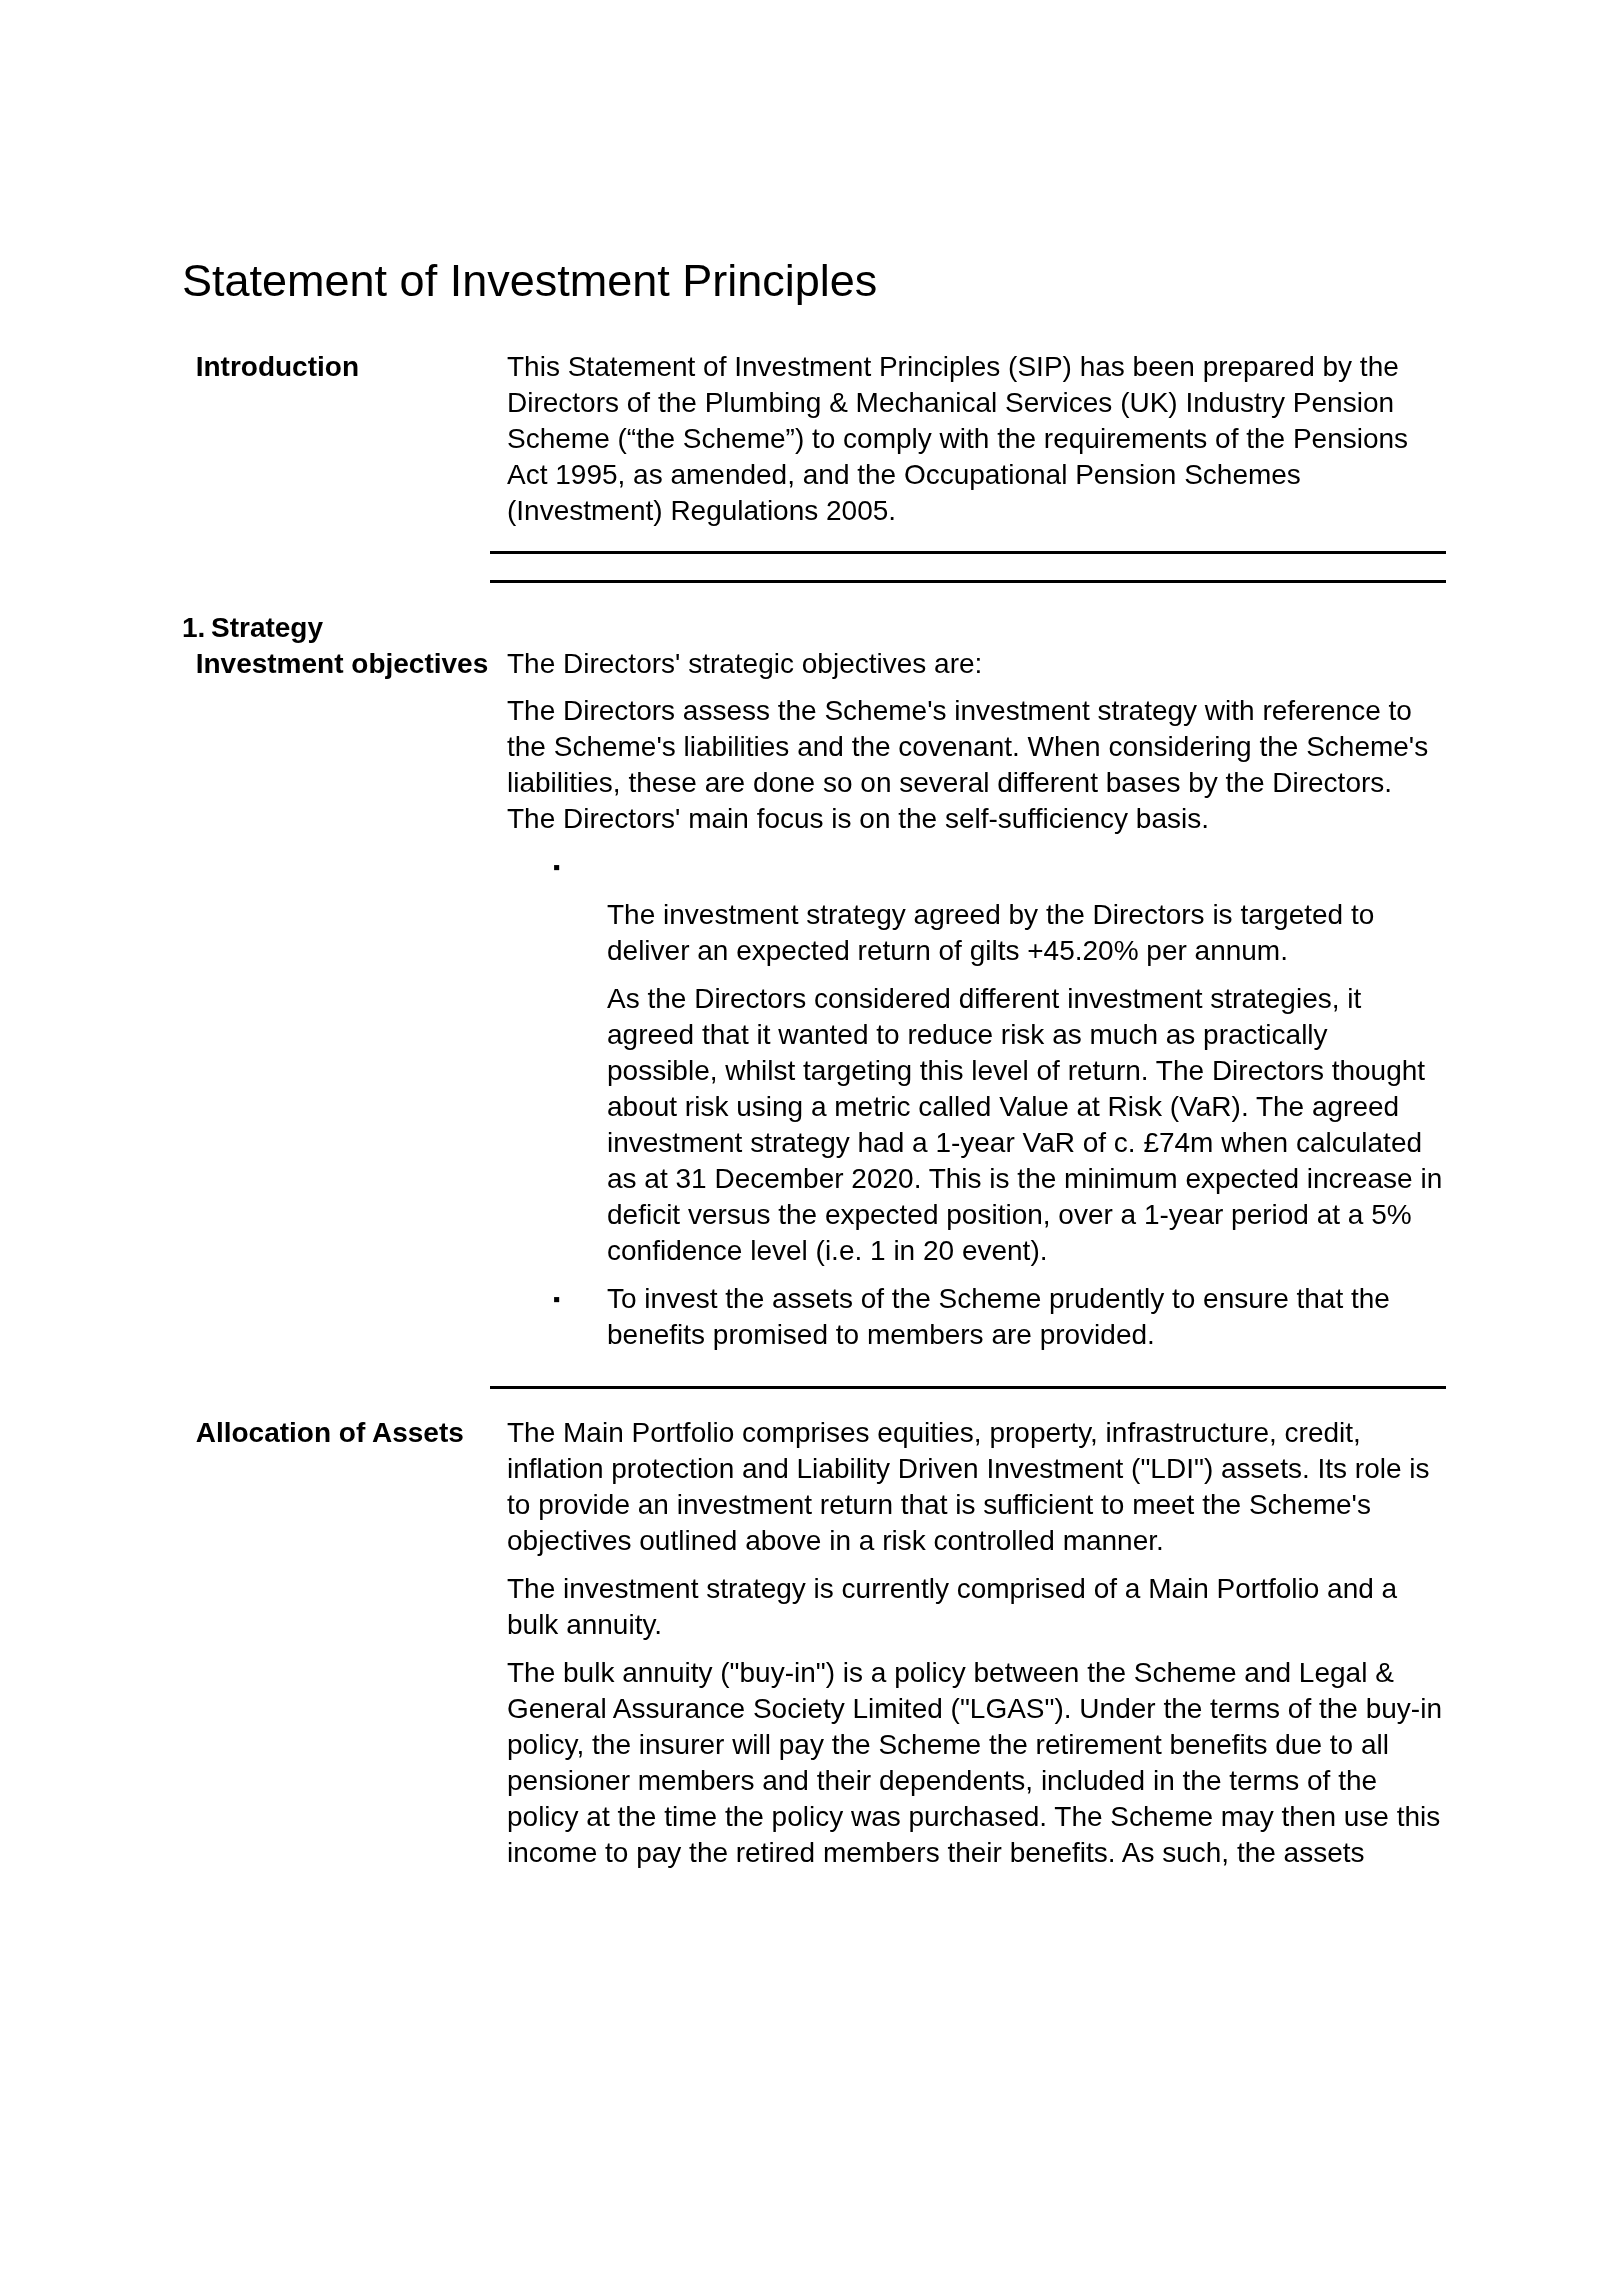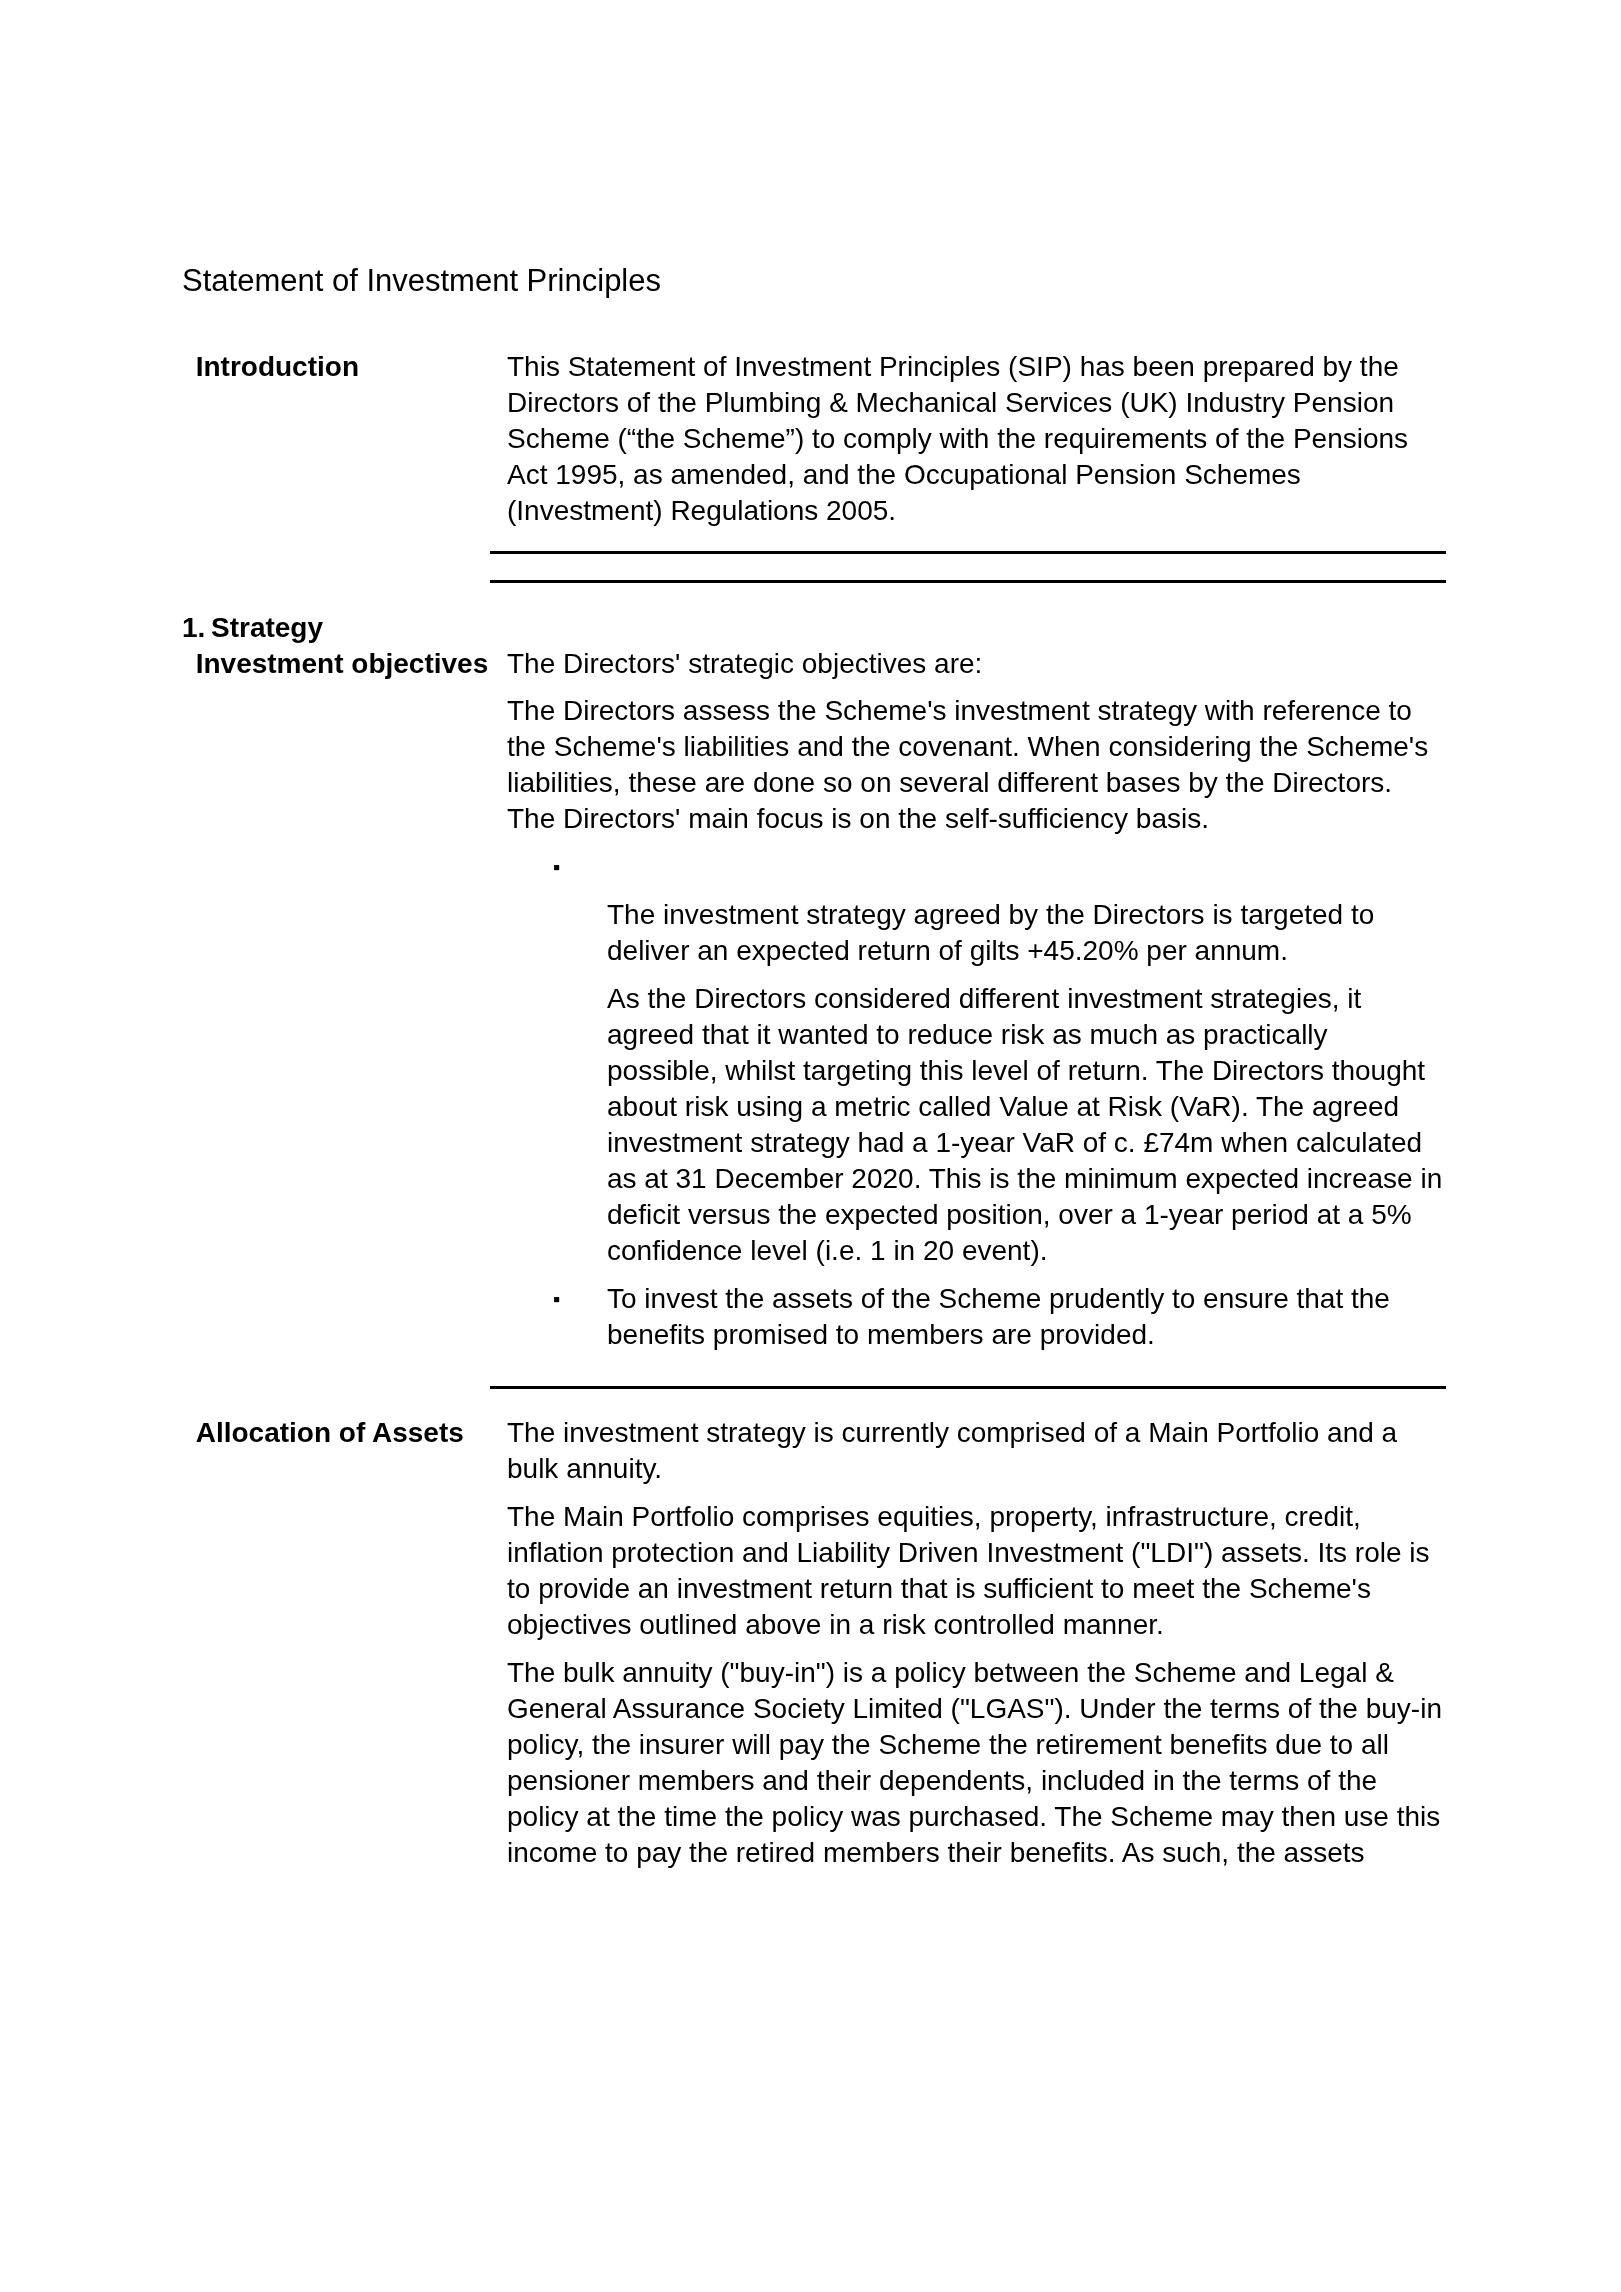--- a/index.html
+++ b/index.html
@@ -14,21 +14,21 @@
     box-sizing: border-box;
     padding: 253px 174px 0 182px;
     background: #ffffff;
     color: #000000;
     font-family: "Liberation Sans", "DejaVu Sans", sans-serif;
     font-size: 28px;
     line-height: 36px;
     overflow: hidden;
   }
   .title {
-    font-size: 31px;
+    font-size: 45px;
     line-height: 55px;
     font-weight: 400;
     margin: 0 0 41px 0;
   }
   .row {
     display: flex;
     align-items: flex-start;
   }
   .label-col {
     flex: 0 0 325px;
@@ -126,20 +126,20 @@
       </div>
 
     </div>
   </section>
 
   <div class="divider"></div>
 
   <section class="row">
     <div class="label-col">Allocation of Assets</div>
     <div class="content-col">
+      <p class="para">The Main Portfolio comprises equities, property, infrastructure, credit, inflation protection and Liability Driven Investment ("LDI") assets. Its role is to provide an investment return that is sufficient to meet the Scheme's objectives outlined above in a risk controlled manner.</p>
       <p class="para">The investment strategy is currently comprised of a Main Portfolio and a bulk annuity.</p>
-      <p class="para">The Main Portfolio comprises equities, property, infrastructure, credit, inflation protection and Liability Driven Investment ("LDI") assets. Its role is to provide an investment return that is sufficient to meet the Scheme's objectives outlined above in a risk controlled manner.</p>
       <p class="para">The bulk annuity ("buy-in") is a policy between the Scheme and Legal &amp; General Assurance Society Limited ("LGAS"). Under the terms of the buy-in policy, the insurer will pay the Scheme the retirement benefits due to all pensioner members and their dependents, included in the terms of the policy at the time the policy was purchased. The Scheme may then use this income to pay the retired members their benefits. As such, the assets</p>
     </div>
   </section>
 
 </div>
 
 
 </body></html>

